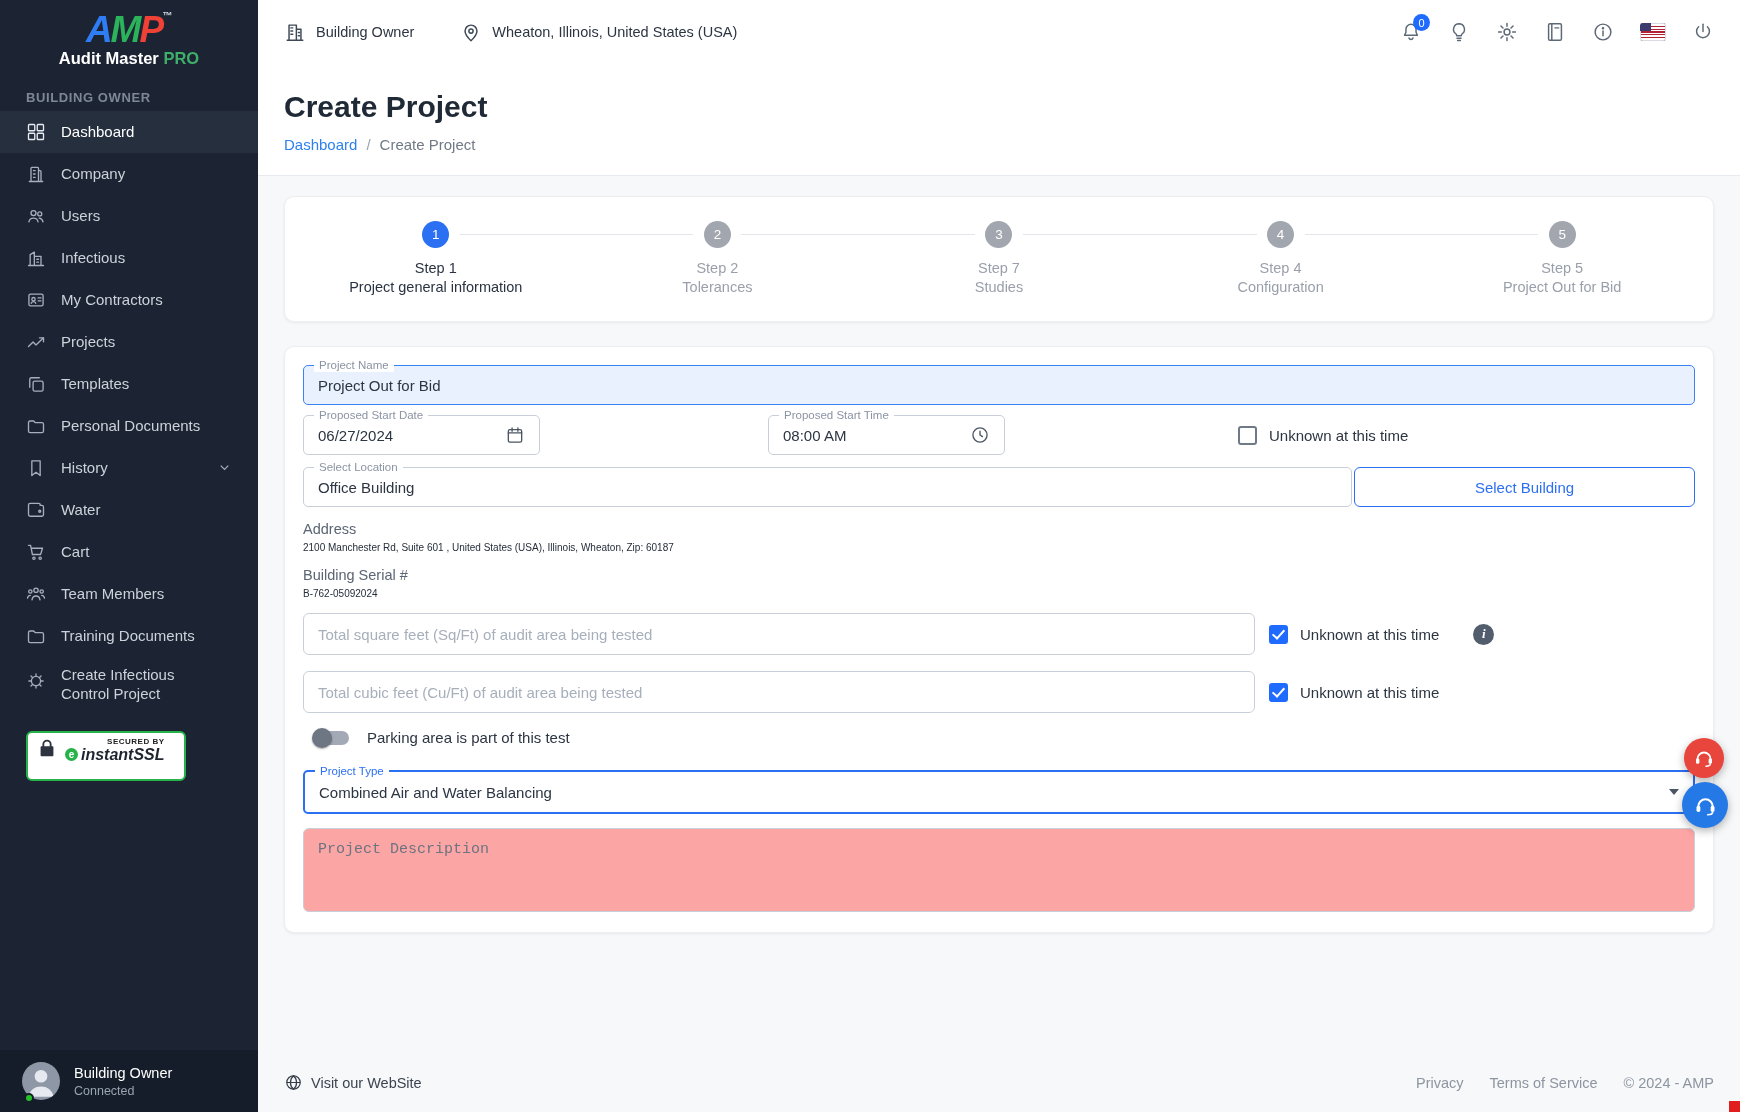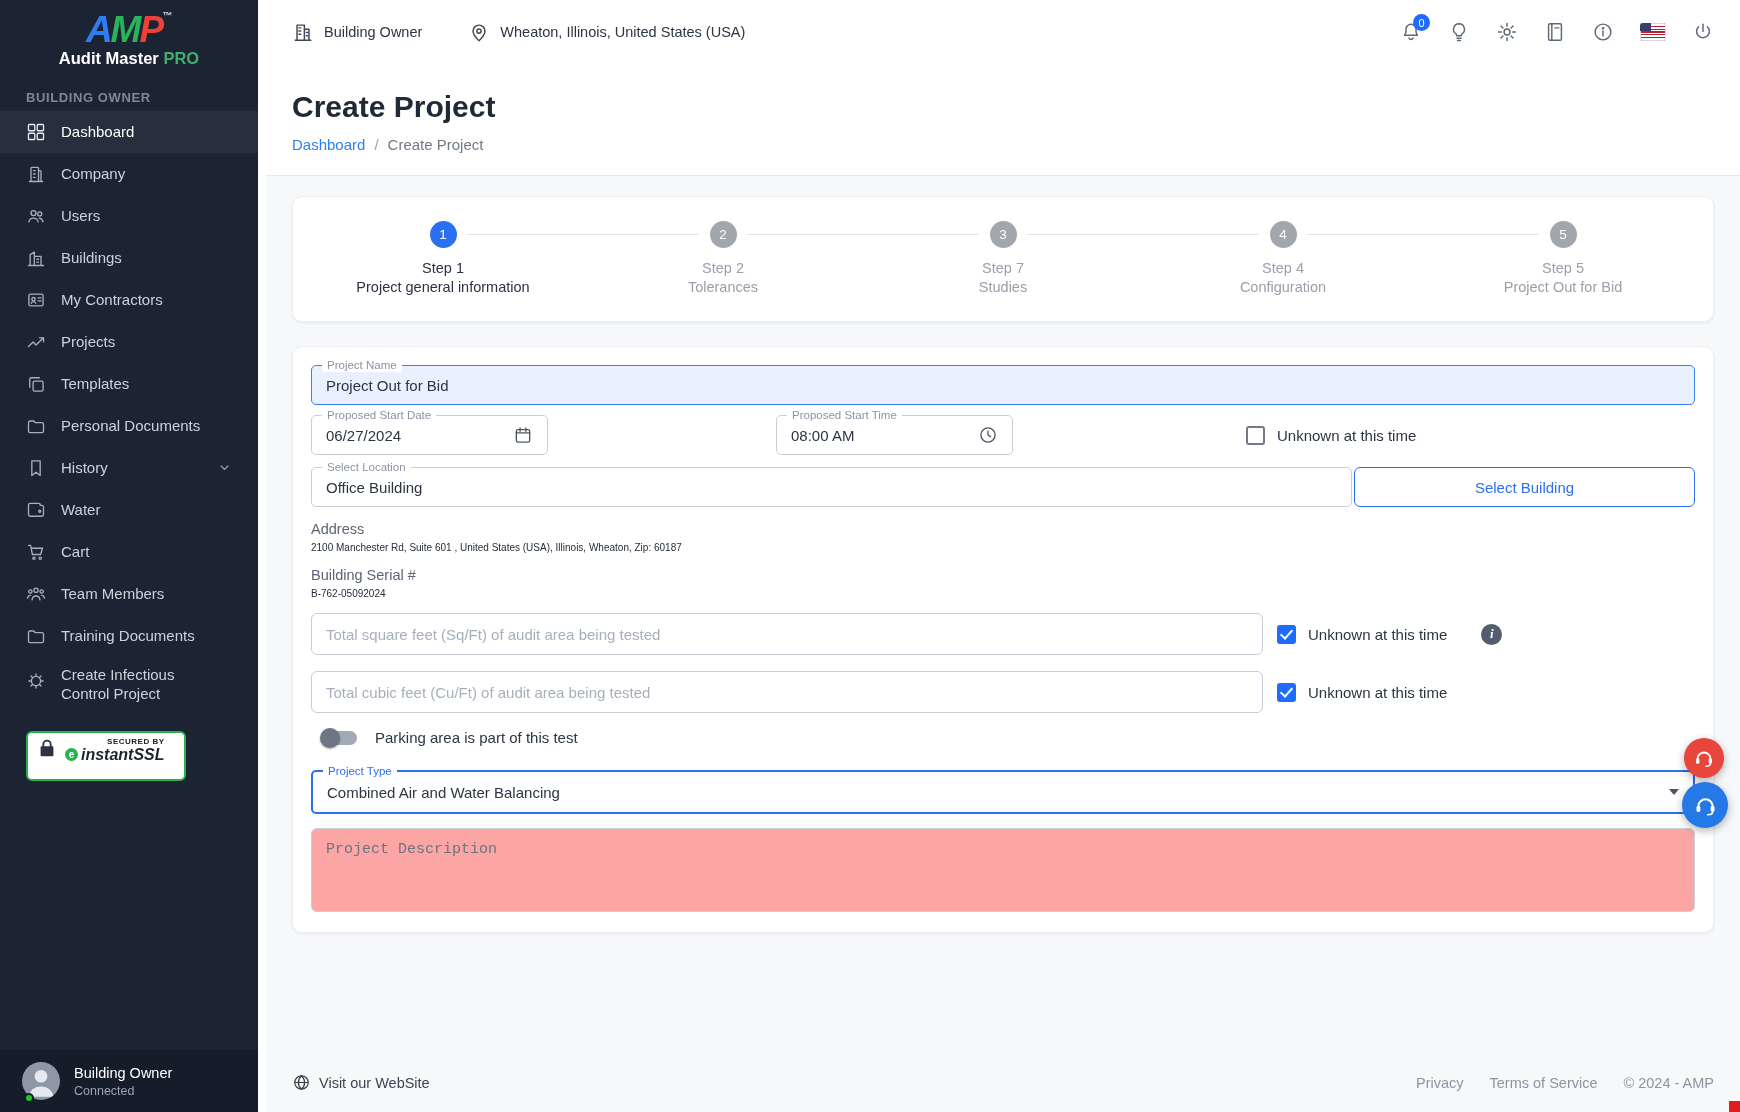--- a/index.html
+++ b/index.html
@@ -2,21 +2,21 @@
 <html><head>
 <meta charset="utf-8">
 <style>
   * { box-sizing: border-box; }
   html,body { margin:0; padding:0; }
   body {
     width:1740px; height:1112px; overflow:hidden;
     font-family:"Liberation Sans", sans-serif;
     font-size:15px; color:#2c3542; background:#fff;
   }
-  .app { position:relative; display:flex; width:1740px; height:1112px;gap:8px; }
+  .app { position:relative; display:flex; width:1740px; height:1112px; }
 
   
   .sidebar { width:258px; flex-shrink:0; background:#1c2433; display:flex; flex-direction:column; }
   .logo-area { padding:10px 0 4px; text-align:center; }
   .logo-letters { font-weight:bold; font-style:italic; font-size:37px; letter-spacing:-2px; line-height:1.1; }
   .l-a { color:#2f7df5; } .l-m { color:#2bb25a; } .l-p { color:#ef4136; }
   .l-tm { font-size:10px; color:#cfd5de; font-style:normal; vertical-align:top; letter-spacing:0; }
   .logo-name { font-size:16.5px; font-weight:bold; color:#ffffff; margin-top:-2px; }
   .logo-name .pro { color:#3fae6a; }
   .section-label { padding:0 26px; margin:18px 0 6px; font-size:13px; font-weight:bold; letter-spacing:.6px; color:#7d8796; }
@@ -154,21 +154,21 @@
           <circle cx="16.5" cy="9.5" r="2.4"></circle>
           <path d="M15.8 14.6c2.4.2 4 1.6 4.6 4.4"></path>
         </svg>
       <span>Users</span>
     </div>
     <div class="nav-item">
       <svg class="nicon" viewBox="0 0 24 24">
           <path d="M3 21h18M5 21V8l5-3v16M10 21V10h8v11"></path>
           <path d="M13 13.5h2M13 17h2"></path>
         </svg>
-      <span>Buildings</span>
+      <span>Infectious</span>
     </div>
     <div class="nav-item">
       <svg class="nicon" viewBox="0 0 24 24">
           <rect x="3.5" y="5" width="17" height="14" rx="2"></rect>
           <circle cx="9" cy="11" r="2"></circle>
           <path d="M6.3 16c.5-1.4 1.5-2 2.7-2s2.2.6 2.7 2M14.5 9.5h3.5M14.5 13h3.5"></path>
         </svg>
       <span>My Contractors</span>
     </div>
     <div class="nav-item">

